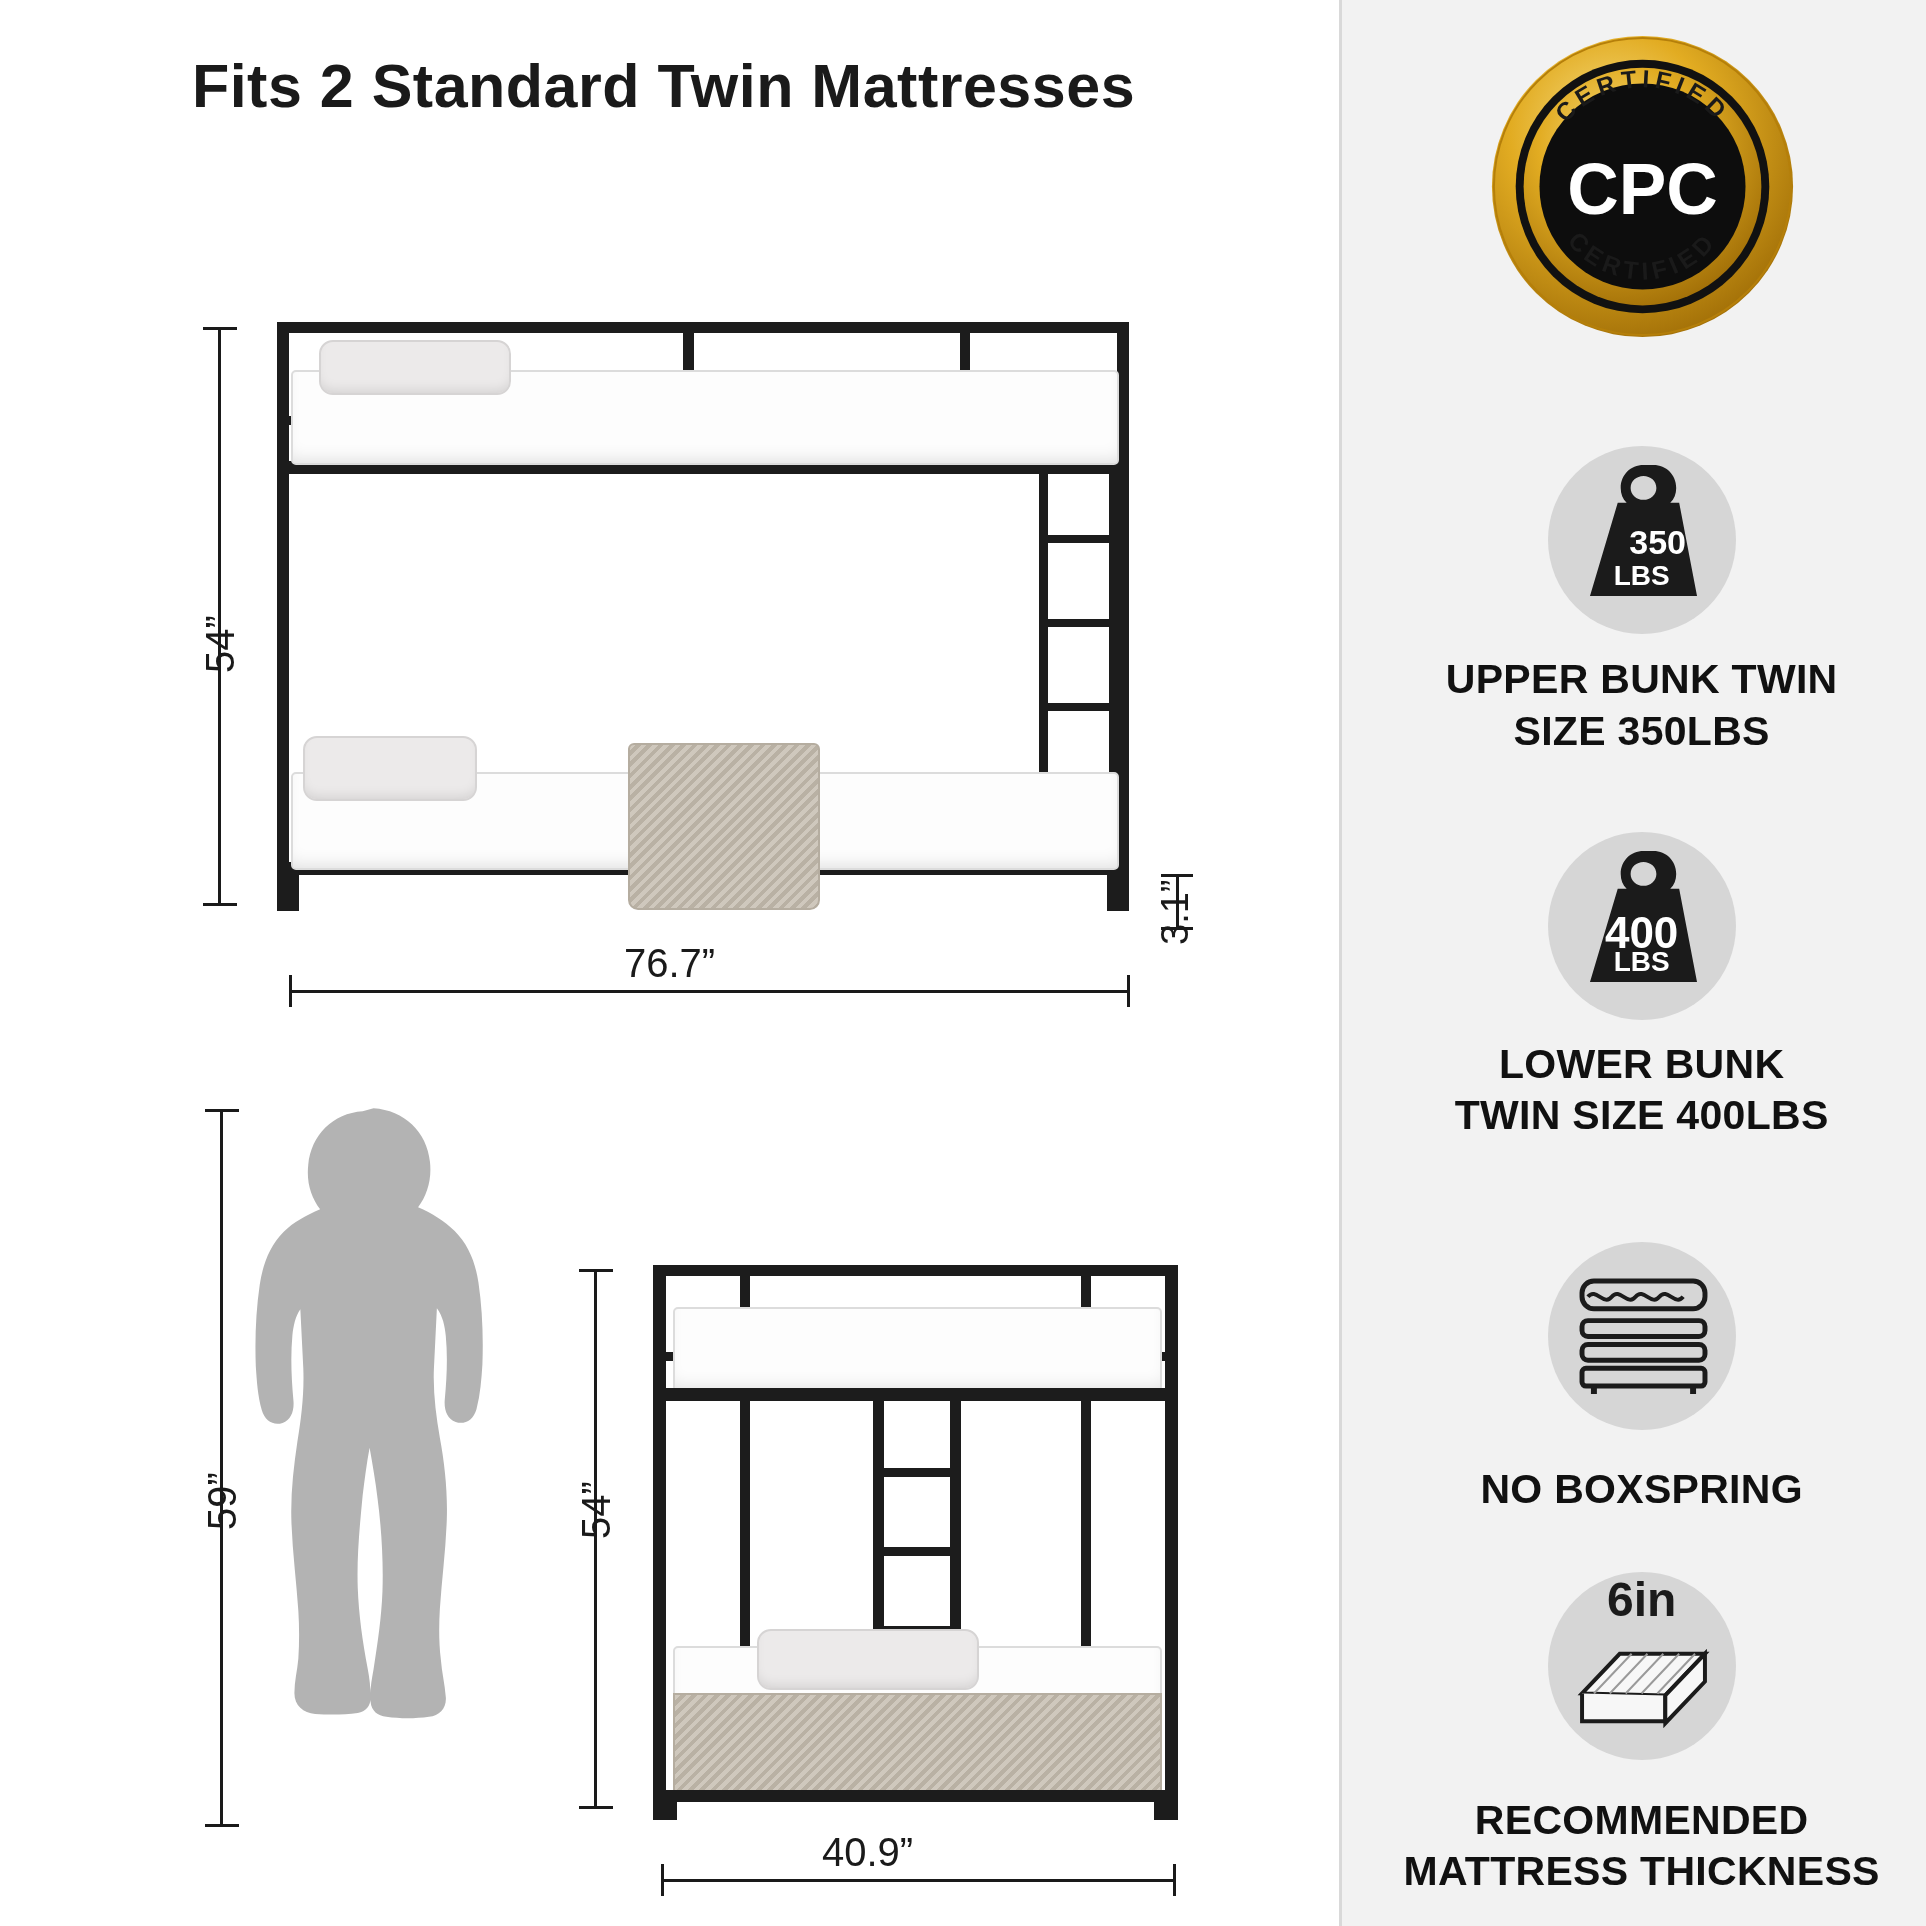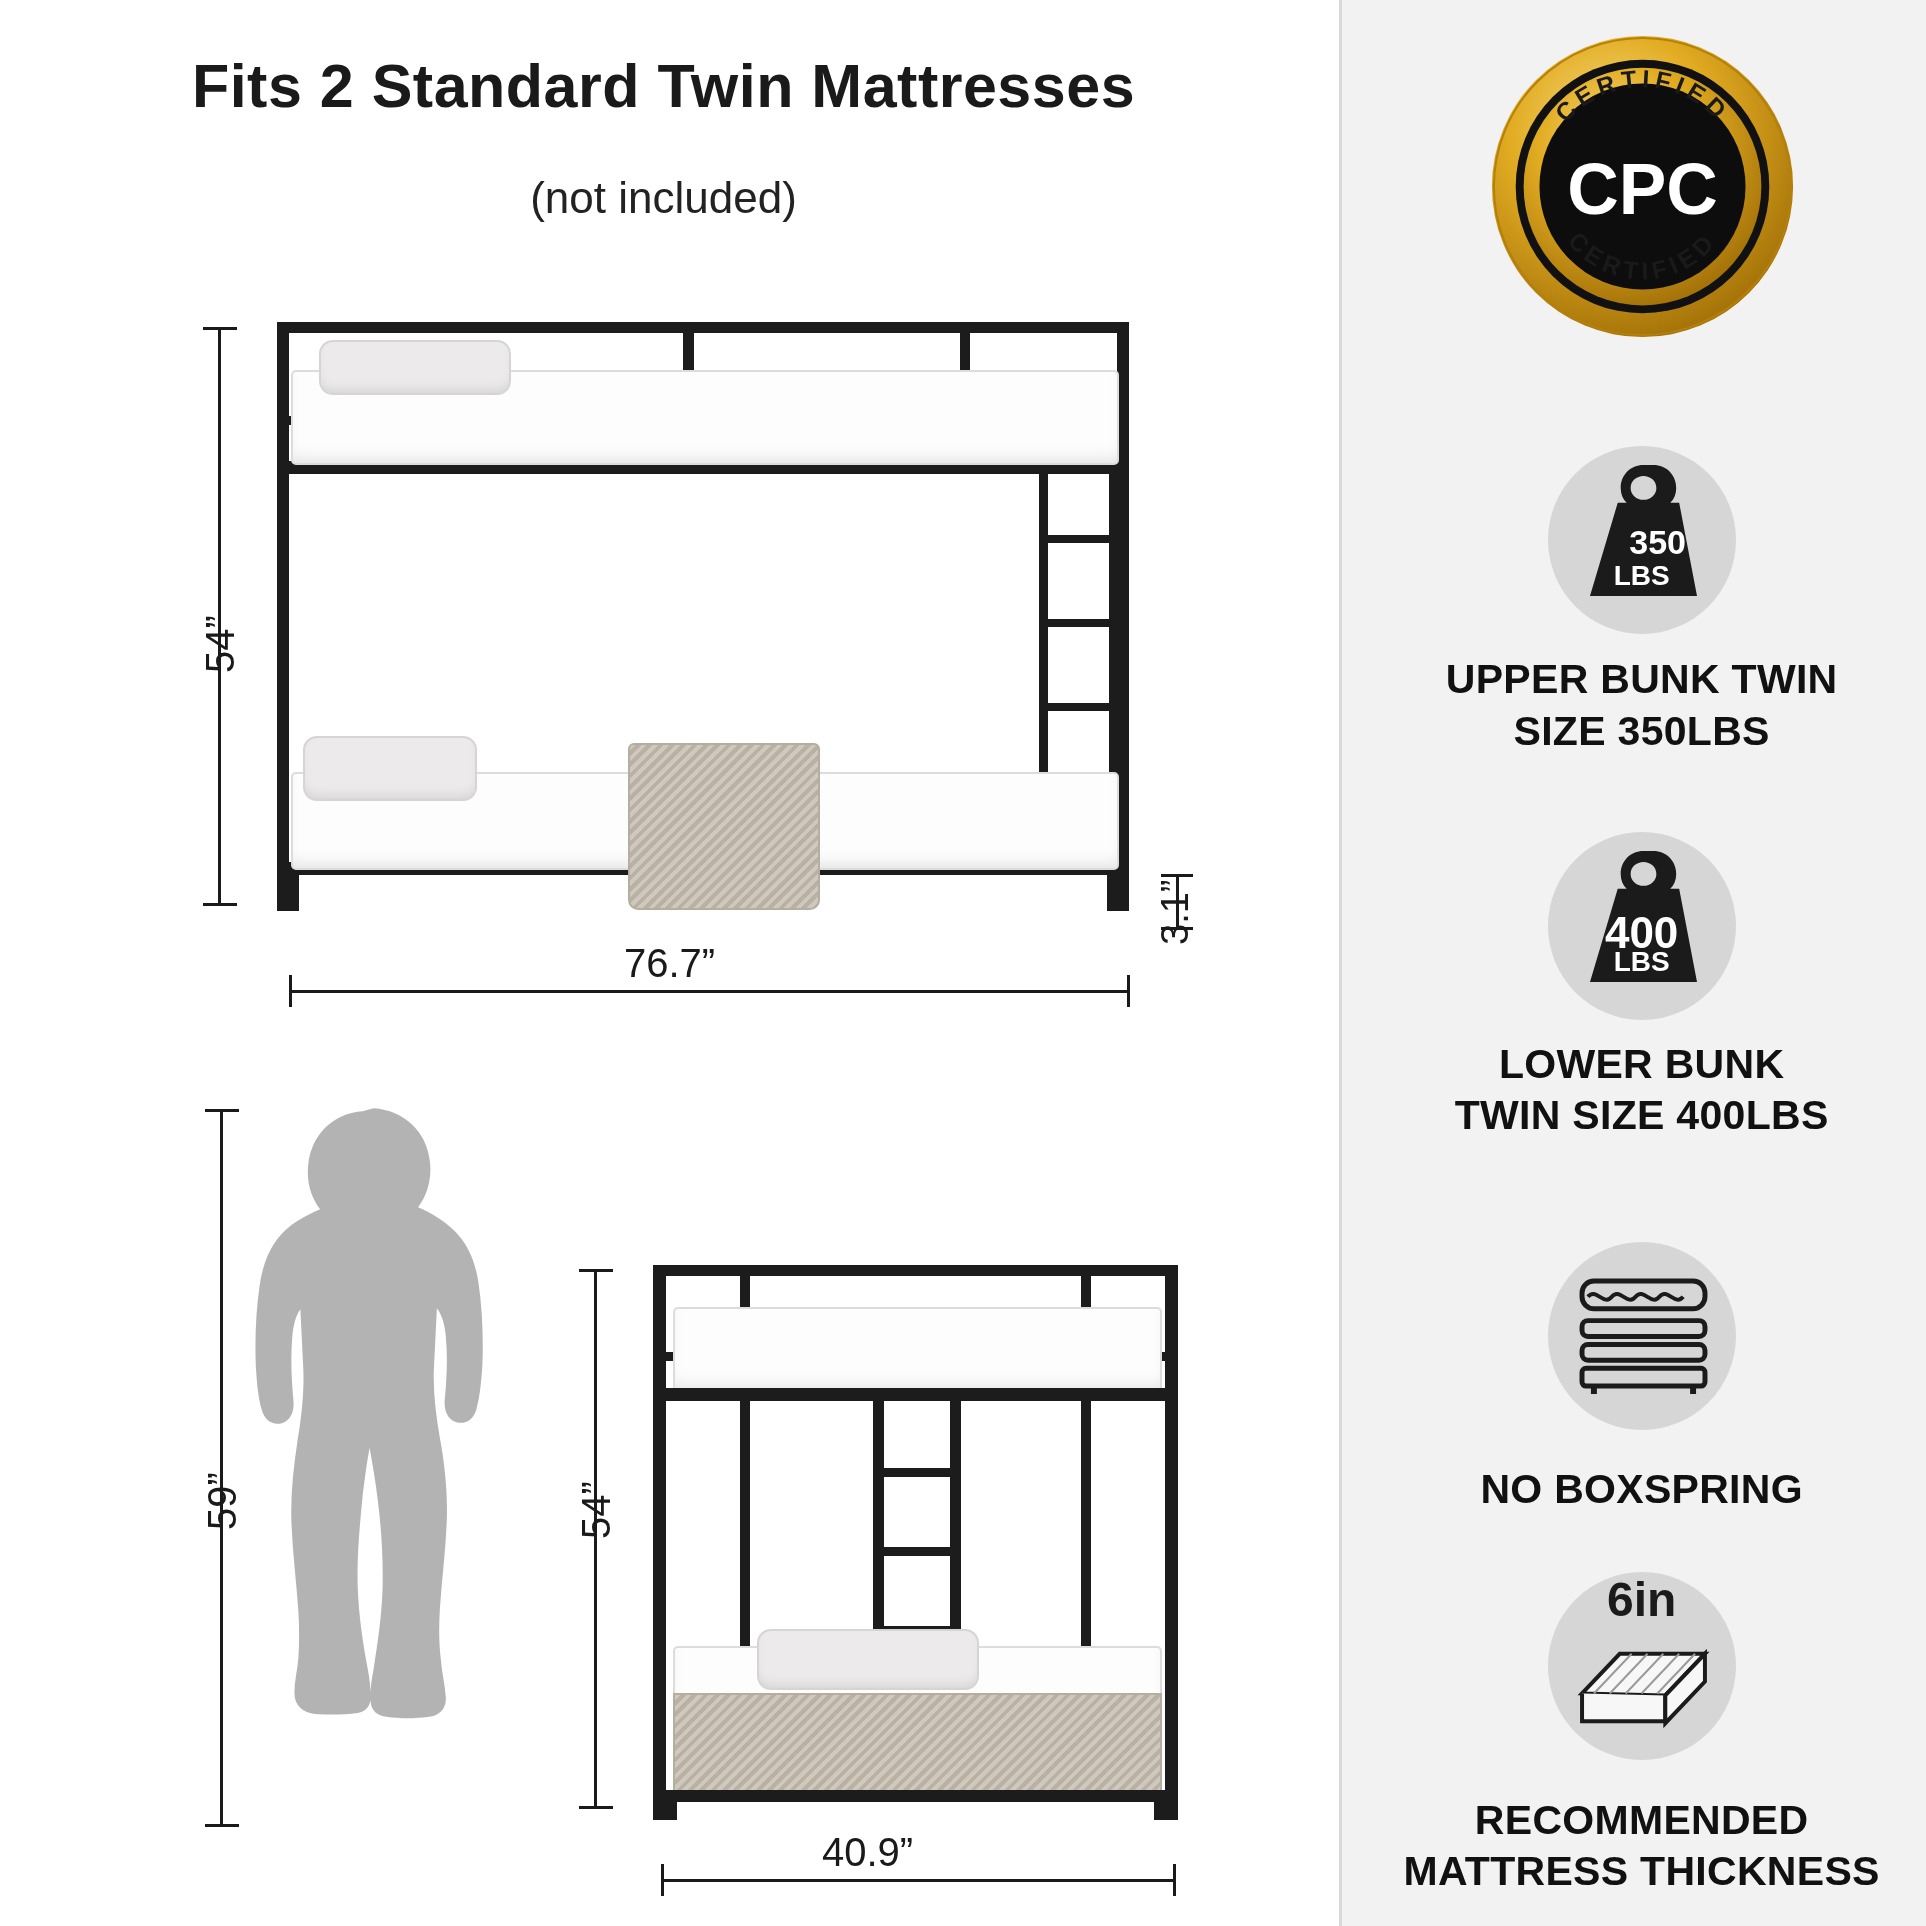--- a/index.html
+++ b/index.html
@@ -58,21 +58,20 @@
   .wnum{position:absolute;width:100%;text-align:center;color:#fff;font-weight:bold;line-height:1.02;}
 </style>
 </head>
 <body>
 
 <div class="page">
 
   <div class="left">
 
     <div class="title">Fits 2 Standard Twin  Mattresses</div>
-    <div class="subtitle">(not included)</div>
 
     <div>
 
       <div class="vline" style="left:218px;top:327px;height:579px;"></div>
       <div class="hline" style="left:203px;top:327px;width:34px;"></div>
       <div class="hline" style="left:203px;top:903px;width:34px;"></div>
       <div class="dimlabel vert" style="left:198px;top:673px;">54”</div>
 
       <div class="frame" style="left:277px;top:322px;width:851px;height:589px;">
 

